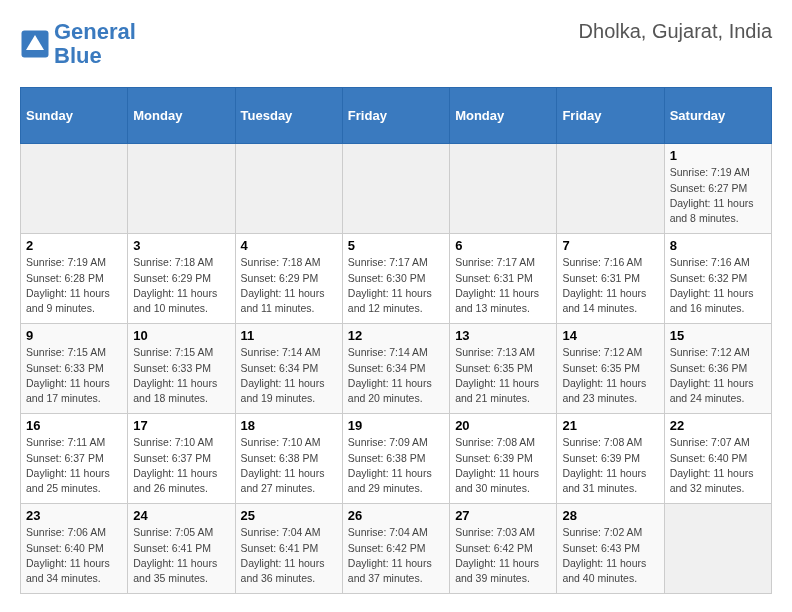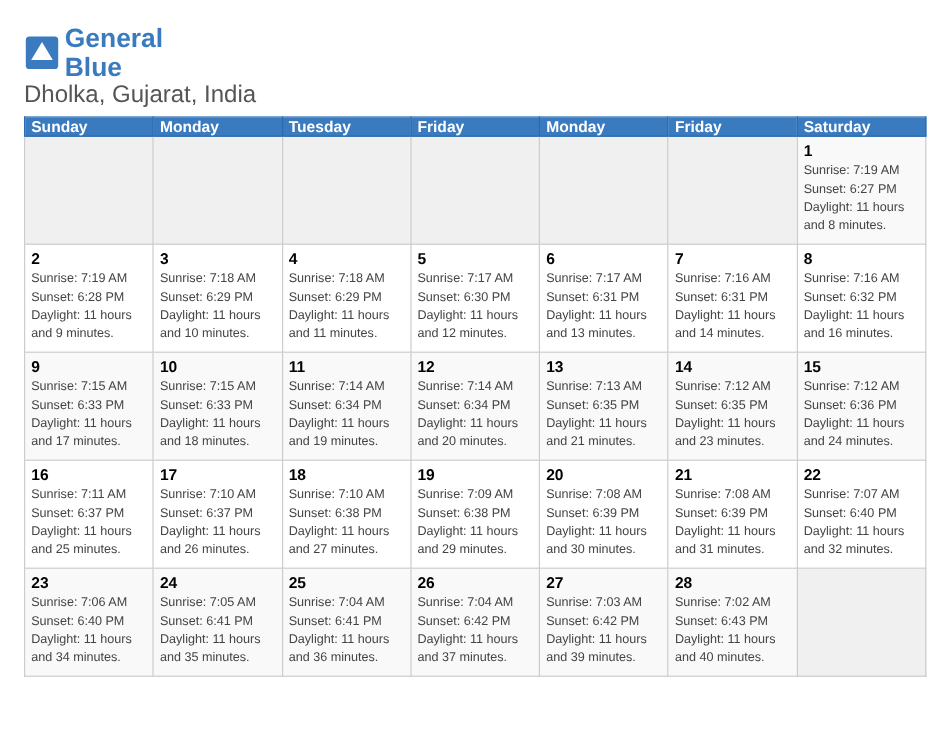--- a/index.html
+++ b/index.html
@@ -7,22 +7,21 @@
       font-family: Arial, sans-serif;
       background: #fff;
       width: 792px;
       min-height: 612px;
       padding: 20px;
     }
     .header {
       display: flex;
       justify-content: space-between;
       align-items: flex-start;
-      margin-bottom: 6px;
-      flex-direction: column;
+      margin-bottom: 19px;
     }
     .logo {
       display: flex;
       align-items: center;
     }
     .logo-text {
       font-size: 22px;
       font-weight: bold;
       color: #333;
       line-height: 1.1;
@@ -49,21 +48,21 @@
     }
     table {
       width: 100%;
       border-collapse: collapse;
       font-size: 11px;
     }
     thead tr th {
       background-color: #3a7abf;
       color: #fff;
       text-align: left;
-      padding: 0 5px;
+      padding: 20px 5px;
       font-size: 13px;
       font-weight: bold;
       border: 1px solid #2a6aaf;
     }
     tbody tr td {
       border: 1px solid #ccc;
       vertical-align: top;
       padding: 4px 5px;
       width: 107px;
       min-height: 80px;

